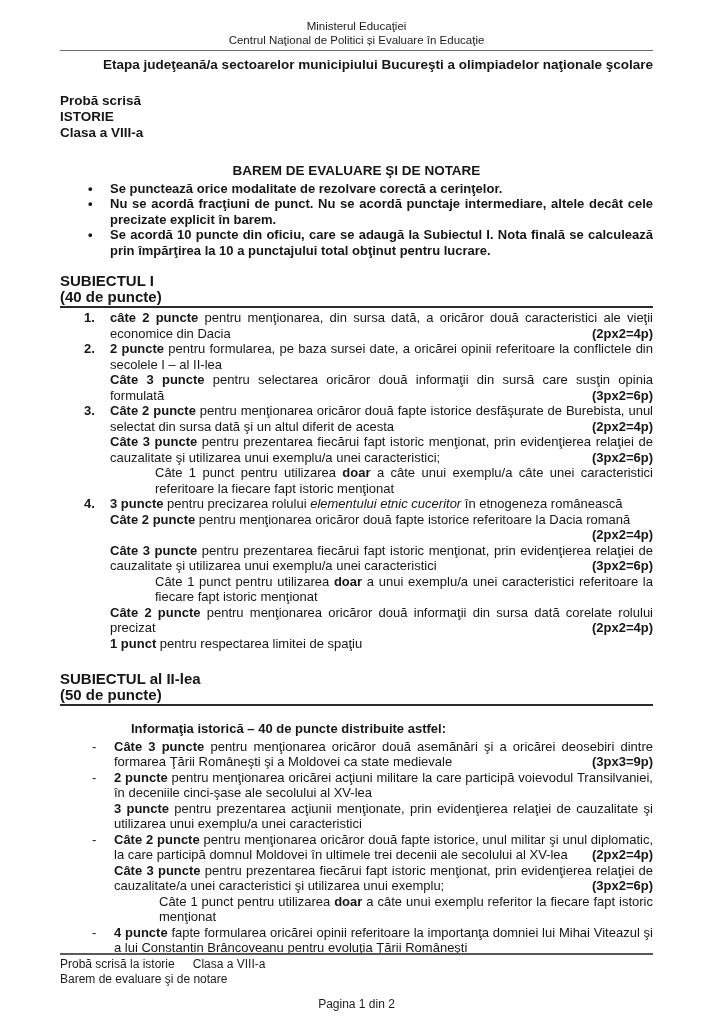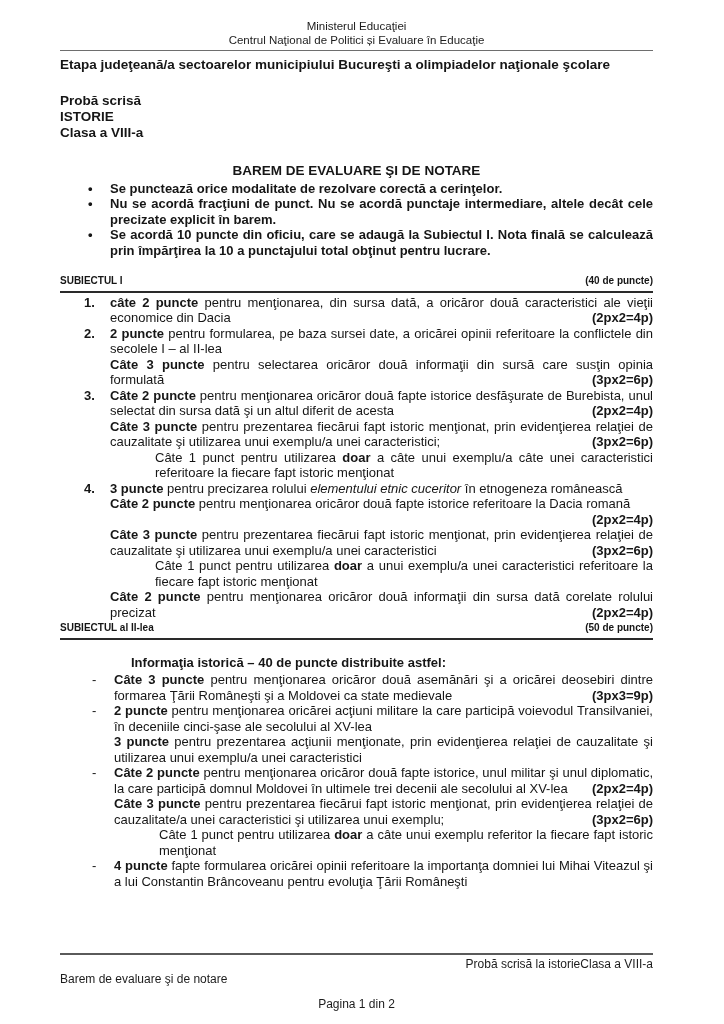--- a/index.html
+++ b/index.html
@@ -11,53 +11,53 @@
     background:#ffffff;
     color:#161616;
     font-family:"Liberation Sans","DejaVu Sans",sans-serif;
     font-size:13px;line-height:15.5px;
     overflow:hidden;
   }
   .b{font-weight:bold;}
   .i{font-style:italic;}
   .org{font-size:11.5px;line-height:13.5px;text-align:center;color:#1c1c1c;}
   .hrule{border:0;border-top:1.5px solid #6e6e6e;margin:3px 0 0 0;}
-  .doc-title{font-weight:bold;text-align:left;font-size:13.5px;line-height:16px;}
+  .doc-title{font-weight:bold;text-align:right;font-size:13.5px;line-height:16px;}
   .doc-title.first{margin-top:6px;}
   .exam-block{margin-top:20px;font-weight:bold;font-size:13.5px;line-height:16px;}
   .barem-title{margin-top:22px;text-align:center;font-weight:bold;font-size:13.5px;}
   .list{margin-top:2px;}
   .list-row{display:flex;align-items:flex-start;}
   .marker{flex:0 0 26px;}
   .num .marker{font-weight:bold;}
   .bul{margin-left:28px;}
   .bul .marker{flex:0 0 22px;font-weight:bold;}
   .bul .para{font-weight:bold;}
   .num{margin-left:24px;}
   .dash{margin-left:32px;}
   .dash .marker{flex:0 0 22px;}
   .paras{flex:1 1 auto;min-width:0;}
   .para{margin:0;text-align:justify;display:flow-root;}
   .para.ind{padding-left:45px;}
   .score{float:right;font-weight:bold;padding-left:8px;}
   .subject-row{
     display:flex;justify-content:space-between;
-    font-weight:bold;font-size:10px;
+    font-weight:bold;font-size:15px;
     border-bottom:2px solid #2a2a2a;
-    padding-bottom:2px;margin-top:15px;
+    padding-bottom:2px;margin-top:15px;flex-direction:column;
   }
-  .subject-row.s2{margin-top:0;}
+  .subject-row.s2{margin-top:20px;}
   .intro{margin:15px 0 0 35px;text-align:justify;padding-left:36px;}
   .barem-sec{margin-top:0;}
   footer{
     position:absolute;left:60px;right:67px;bottom:12px;
     font-size:12px;line-height:15px;color:#1c1c1c;
   }
   .frule{border:0;border-top:2px solid #5a5a5a;margin:0 0 2px 0;}
-  .frow{display:flex;justify-content:flex-end;}
+  .frow{display:flex;justify-content:flex-start;gap:18px;}
   .fpage{text-align:center;margin-top:10px;}
 </style>
 </head>
 <body>
 
 <div class="page">
 
   <header>
     <div class="org">Ministerul Educaţiei</div>
     <div class="org">Centrul Naţional de Politici și Evaluare în Educaţie</div>
@@ -122,20 +122,21 @@
           </div>
         </div>
         <div class="list-row">
           <span class="marker">4.</span>
           <div class="paras">
             <p class="para"><span class="b ">3 puncte</span><span> pentru precizarea rolului </span><span class="i">elementului etnic cuceritor</span><span> în etnogeneza românească</span></p>
             <p class="para"><span class="b ">Câte 2 puncte</span><span> pentru menţionarea oricăror două fapte istorice referitoare la Dacia romană</span><span class="score">(2px2=4p)</span></p>
             <p class="para"><span class="b ">Câte 3 puncte</span><span> pentru prezentarea fiecărui fapt istoric menţionat, prin evidenţierea relaţiei de cauzalitate şi utilizarea unui exemplu/a unei caracteristici</span><span class="score">(3px2=6p)</span></p>
             <p class="para ind"><span>Câte 1 punct pentru utilizarea </span><span class="b ">doar</span><span> a unui exemplu/a unei caracteristici referitoare la fiecare fapt istoric menţionat</span></p>
             <p class="para"><span class="b ">Câte 2 puncte</span><span> pentru menţionarea oricăror două informaţii din sursa dată corelate rolului precizat</span><span class="score">(2px2=4p)</span></p>
+            <p class="para"><span class="b ">1 punct</span><span> pentru respectarea limitei de spaţiu</span></p>
           </div>
         </div>
       </div>
   </section>
 
   <section>
     <div class="subject-row s2">
       <span>SUBIECTUL al II-lea</span>
       <span>(50 de puncte)</span>
     </div>

